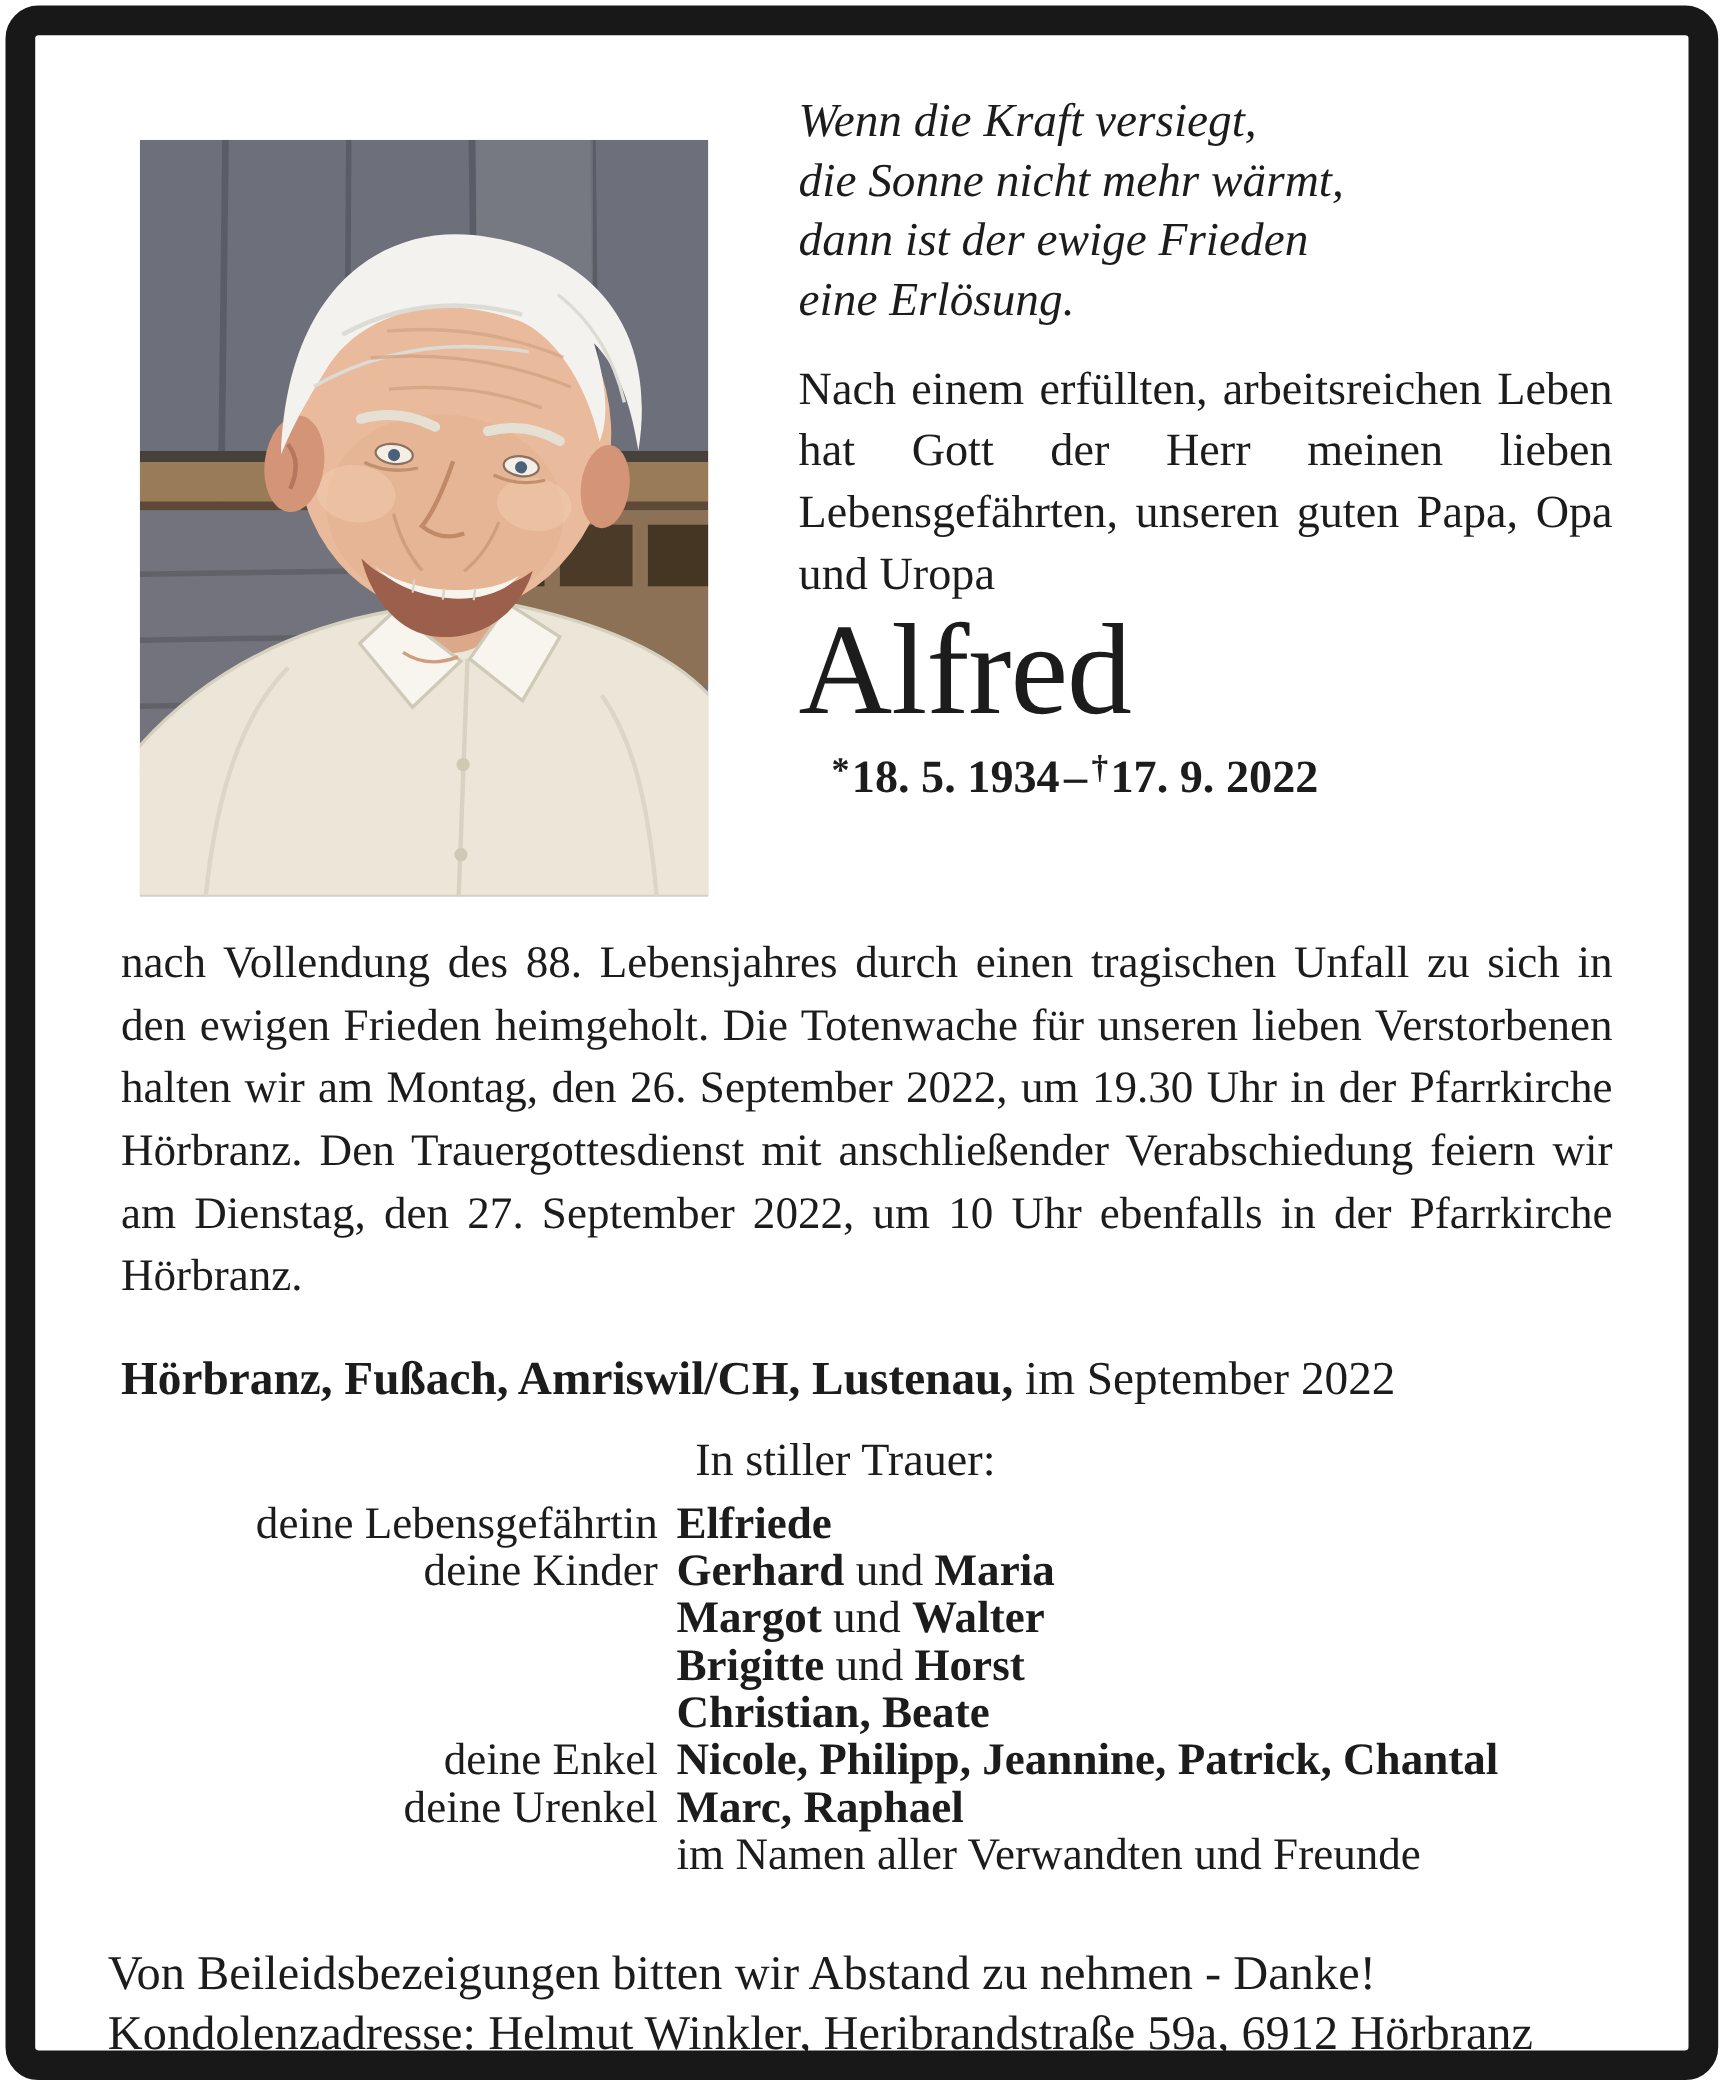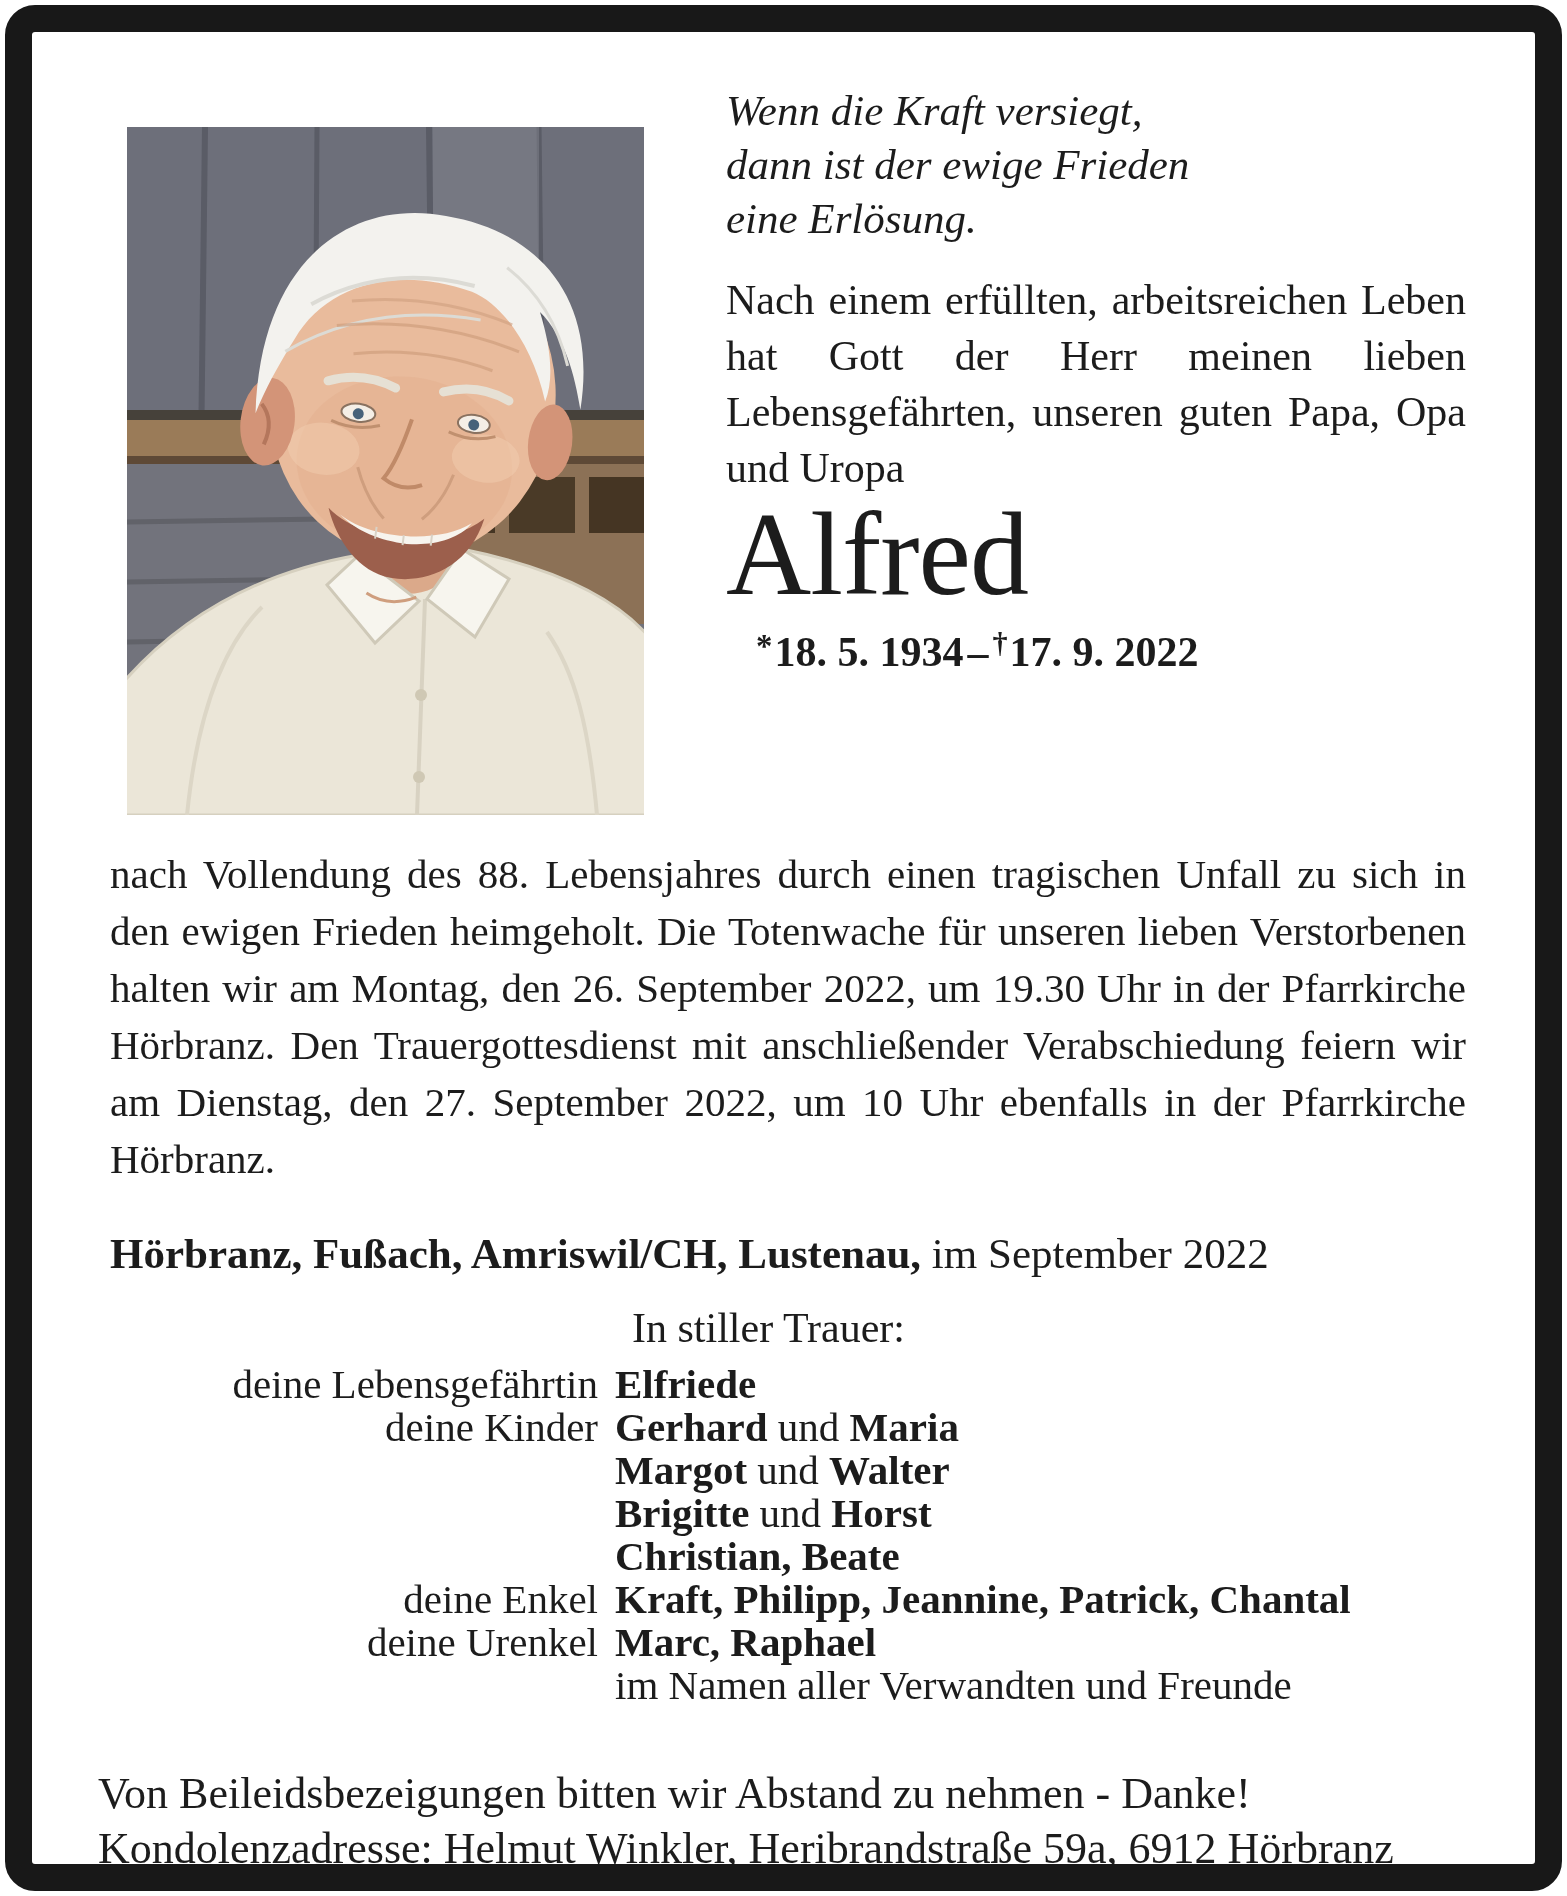--- a/index.html
+++ b/index.html
@@ -130,20 +130,21 @@
         <line x1="318" y1="404" x2="318" y2="415" stroke="#d9d2c6" stroke-width="2"></line>
 
         <path d="M 260 470 Q 284 482 310 468" stroke="#cf9e7e" stroke-width="3" fill="none"></path>
       </g>
     </svg>
   </div>
 
   <div class="right-col">
     <div class="poem">
       <div>Wenn die Kraft versiegt,</div>
+      <div>die Sonne nicht mehr wärmt,</div>
       <div>dann ist der ewige Frieden</div>
       <div>eine Erlösung.</div>
     </div>
     <p class="intro">Nach einem erfüllten, arbeitsreichen Leben hat Gott der Herr meinen lieben Lebensgefährten, unseren guten Papa, Opa und Uropa</p>
     <div class="deceased-name">
       <div>Alfred</div>
     </div>
     <div class="dates">
       <span class="star">*</span><span>18. 5. 1934</span><span class="sep">–</span><span class="dagger">†</span><span>17. 9. 2022</span>
     </div>
@@ -172,21 +173,21 @@
         <div class="m-row">
           <div class="m-label"></div>
           <div class="m-names"><span class="b">Brigitte</span><span> und </span><span class="b">Horst</span></div>
         </div>
         <div class="m-row">
           <div class="m-label"></div>
           <div class="m-names"><span class="b">Christian, Beate</span></div>
         </div>
         <div class="m-row">
           <div class="m-label">deine Enkel</div>
-          <div class="m-names"><span class="b">Kraft, Philipp, Jeannine, Patrick, Chantal</span></div>
+          <div class="m-names"><span class="b">Nicole, Philipp, Jeannine, Patrick, Chantal</span></div>
         </div>
         <div class="m-row">
           <div class="m-label">deine Urenkel</div>
           <div class="m-names"><span class="b">Marc, Raphael</span></div>
         </div>
         <div class="m-row">
           <div class="m-label"></div>
           <div class="m-names"><span>im Namen aller Verwandten und Freunde</span></div>
         </div>
       </div>

